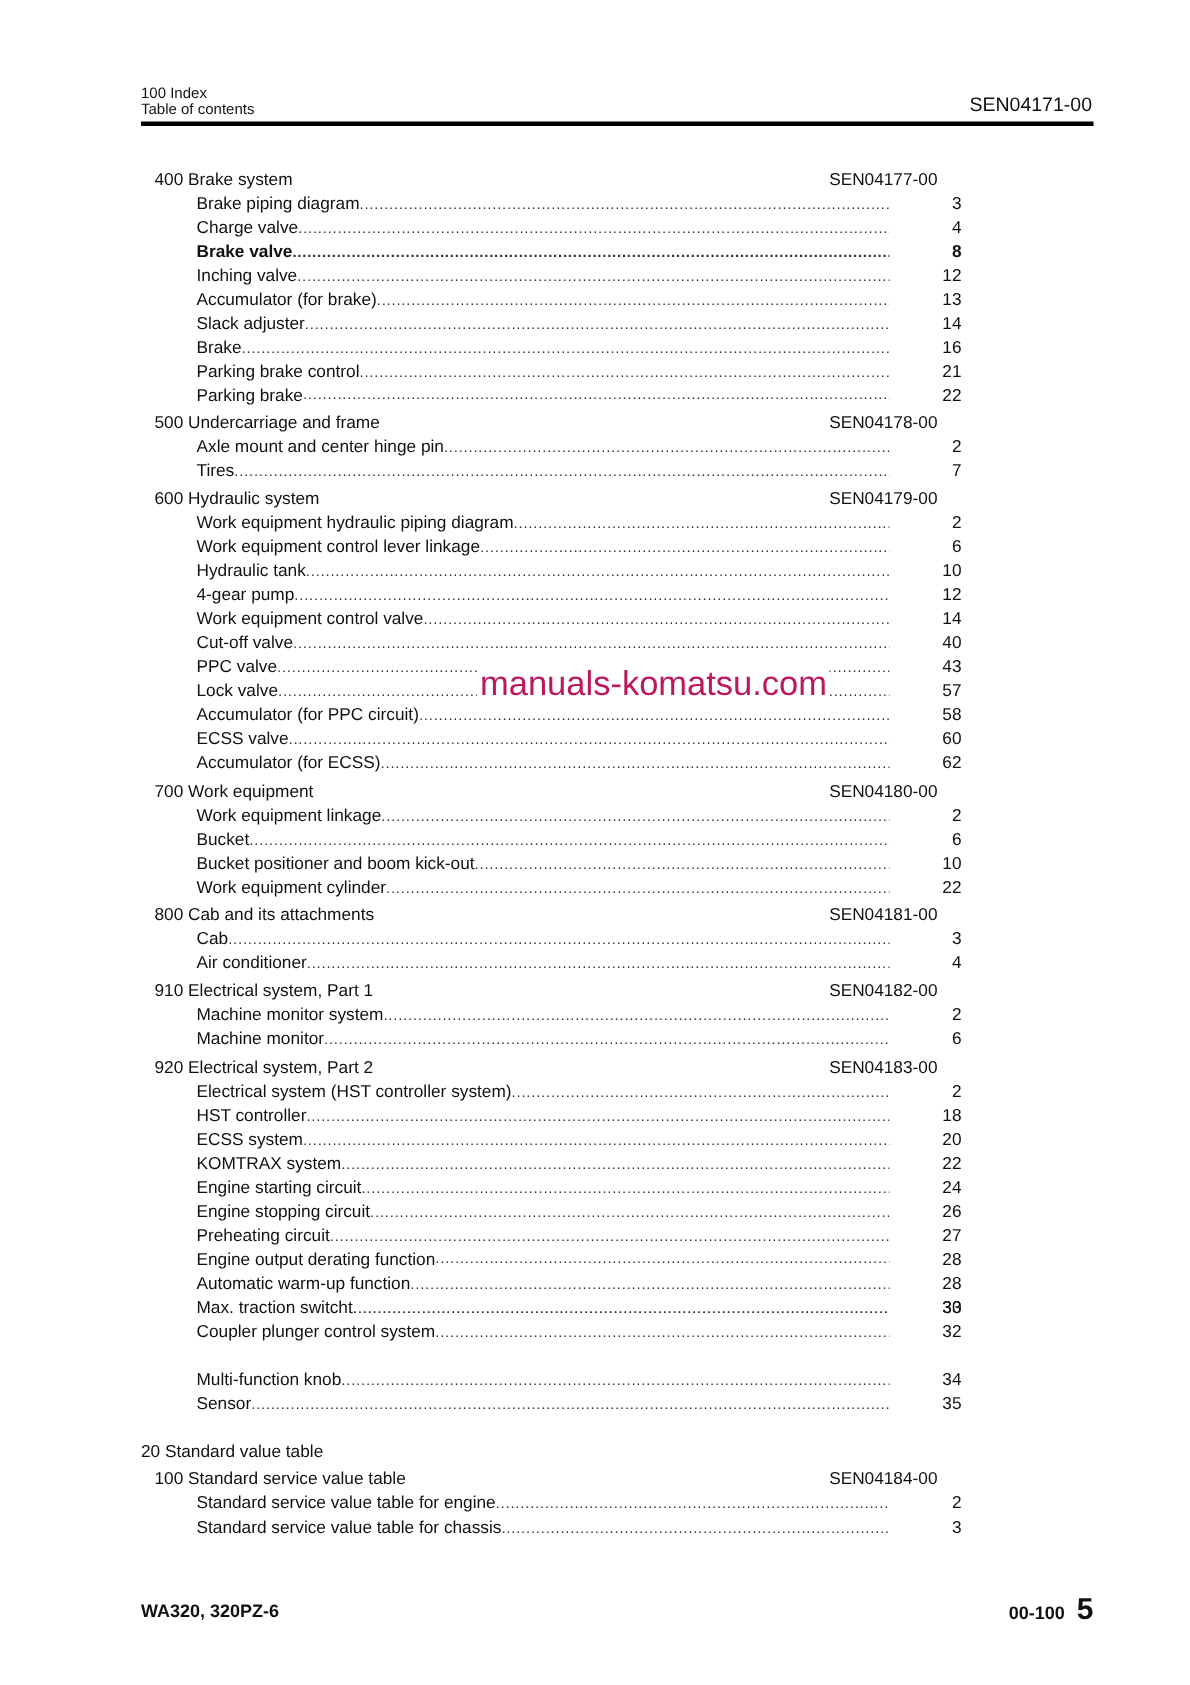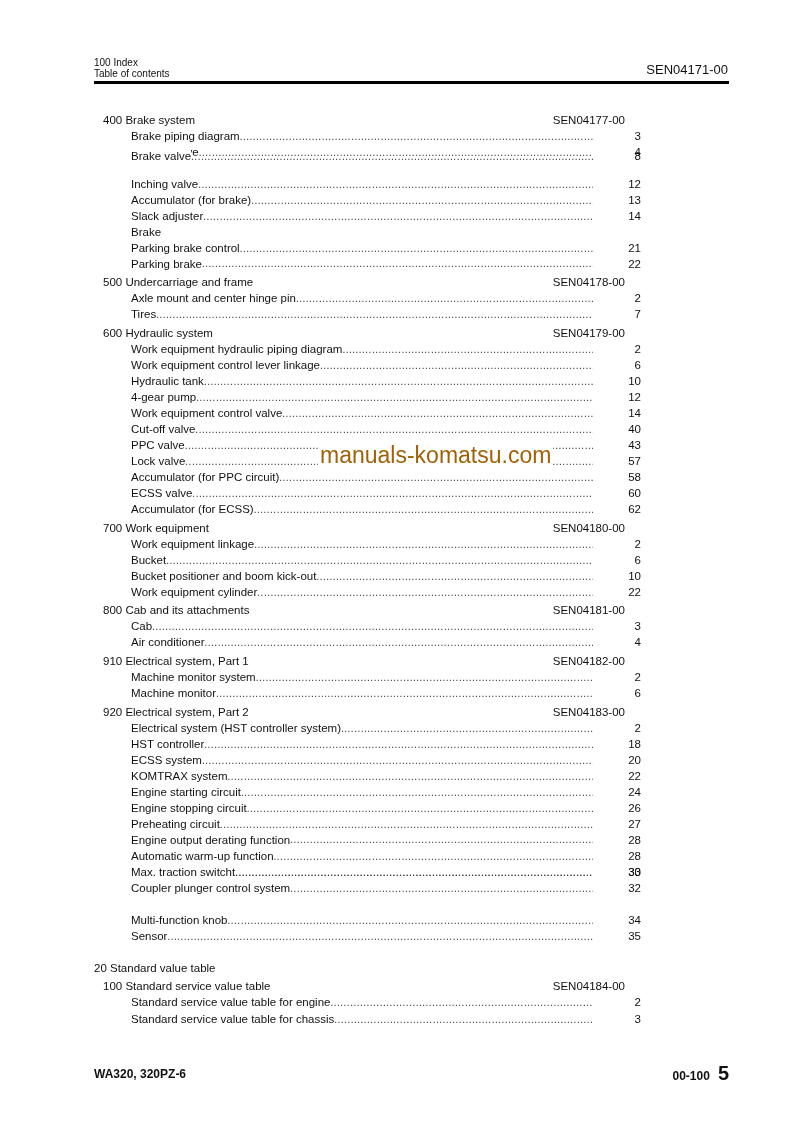--- a/index.html
+++ b/index.html
@@ -10,21 +10,21 @@
   .rule { position:absolute; left:94px; right:64px; top:81px; height:3px; background:#000; }
   .row { position:absolute; left:0; width:689px; height:16px; font-size:11.5px; line-height:16px; }
   .sec .num { position:absolute; left:103px; }
   .sec .code { position:absolute; right:64px; }
   .ent { display:flex; align-items:baseline;padding-left:16px; }
   .ent .lbl { margin-left:115px; white-space:nowrap; background:#fff; }
   .ent .dots { flex:1; overflow:hidden; white-space:nowrap; color:#333; margin-right:20px; font-size:10px; letter-spacing:0.5px; }
   .ent .dots::before { content:"................................................................................................................................................................................................................................................"; }
   .ent .pg { width:28px; text-align:right; margin-right:64px; }
   .top-sec .num { position:absolute; left:94px; }
-  .watermark { position:absolute; left:318px; top:441px; font-size:23px; color:#a16207; background:#fff; padding:0 2px; line-height:28px; }
+  .watermark { position:absolute; left:318px; top:441px; font-size:23px; color:#be185d; background:#fff; padding:0 2px; line-height:28px; }
   .foot-left { position:absolute; left:94px; top:1067px; font-size:12px; font-weight:bold; }
   .foot-right { position:absolute; right:64px; top:1062px; display:flex; align-items:baseline; }
   .foot-right .code { font-size:12px; font-weight:bold; margin-right:8px; }
   .foot-right .pnum { font-size:20px; font-weight:bold; }
 </style>
 </head>
 <body>
 
 <div class="hdr-left">
   <div>100 Index</div>
@@ -41,41 +41,41 @@
     <div class="row ent" style="top: 128px;">
       <span class="lbl">Brake piping diagram</span>
       <span class="dots"></span>
       <span class="pg">3</span>
     </div>
     <div class="row ent" style="top: 144px;">
       <span class="lbl">Charge valve</span>
       <span class="dots"></span>
       <span class="pg">4</span>
     </div>
-    <div class="row ent" style="top: 148px;">
+    <div class="row ent" style="top: 160px; font-weight: bold;">
       <span class="lbl">Brake valve</span>
       <span class="dots"></span>
       <span class="pg">8</span>
     </div>
     <div class="row ent" style="top: 176px;">
       <span class="lbl">Inching valve</span>
       <span class="dots"></span>
       <span class="pg">12</span>
     </div>
     <div class="row ent" style="top: 192px;">
       <span class="lbl">Accumulator (for brake)</span>
       <span class="dots"></span>
       <span class="pg">13</span>
     </div>
     <div class="row ent" style="top: 208px;">
       <span class="lbl">Slack adjuster</span>
       <span class="dots"></span>
       <span class="pg">14</span>
     </div>
-    <div class="row ent" style="top: 224px; flex-direction: column;">
+    <div class="row ent" style="top: 224px;">
       <span class="lbl">Brake</span>
       <span class="dots"></span>
       <span class="pg">16</span>
     </div>
     <div class="row ent" style="top: 240px;">
       <span class="lbl">Parking brake control</span>
       <span class="dots"></span>
       <span class="pg">21</span>
     </div>
     <div class="row ent" style="top: 256px; align-items: center;">

